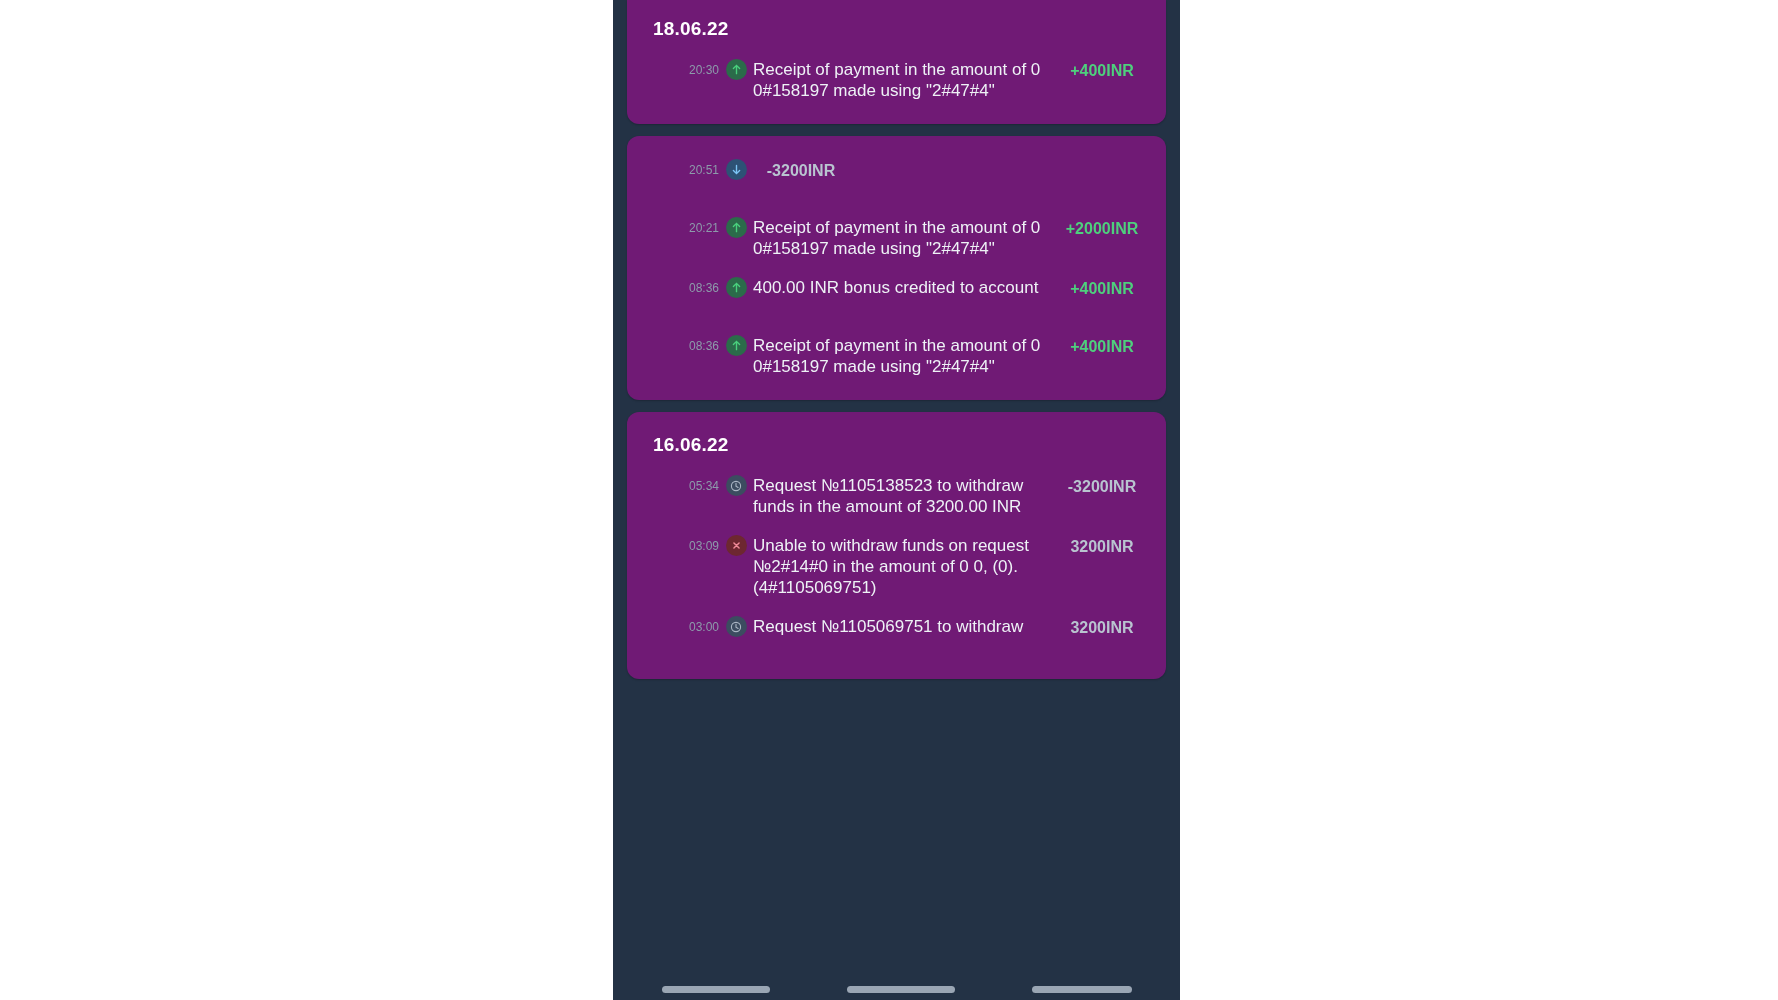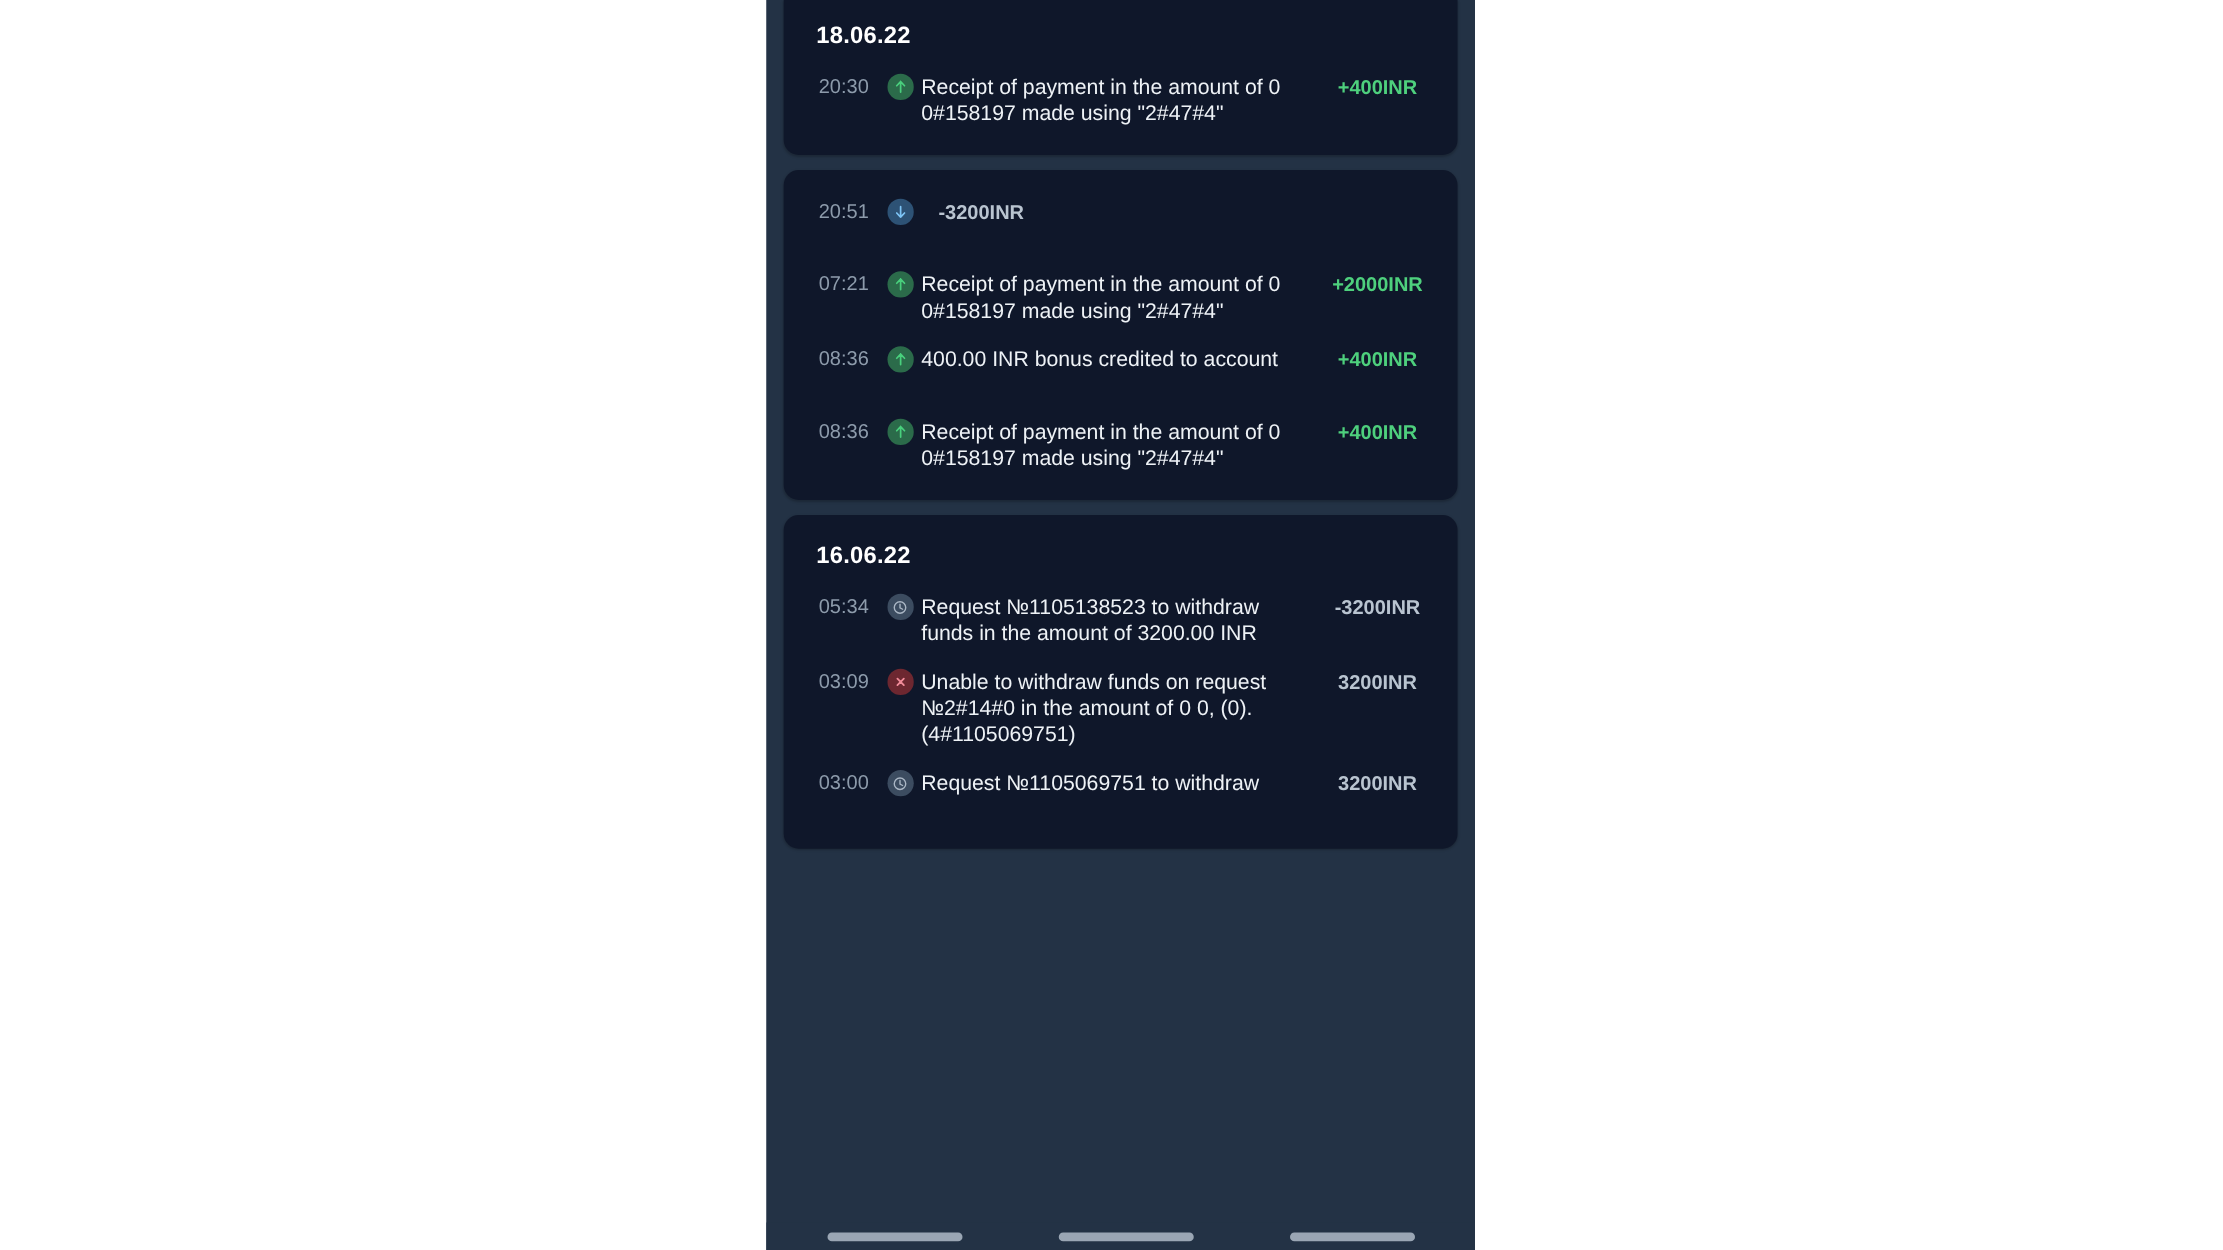--- a/index.html
+++ b/index.html
@@ -16,21 +16,21 @@
     left:613px; top:0; width:567px; height:1000px;
     background:#233245;
     overflow:hidden;
   }
   #scroll{
     position:absolute; left:0; top:0; width:567px; height:1000px;
   }
   .day-card{
     position:relative;
     margin:0 14px 12px 14px;
-    background:#0f172a;
+    background:#701a75;
     border-radius:12px;
     padding:14px 0 14px 0;
     box-shadow:0 1px 2px rgba(0,0,0,.22);
   }
   .day-card.first{ border-radius:0 0 12px 12px; margin-top:0; padding-top:10px;}
   .day-label{
     color:#ffffff;
     font-size:19px;
     font-weight:bold;
     padding:8px 0 10px 26px;
@@ -38,25 +38,26 @@
   }
   .row{
     display:flex;
     align-items:flex-start;
     padding:9px 16px 9px 20px;
     min-height:40px;
   }
   .row .time{
     flex:0 0 56px;
     color:#8d9bab;
-    font-size:16px;
+    font-size:12px;
     line-height:20px;
     padding-top:1px;
-    text-align:center;
+    text-align:right;
     white-space:nowrap;
+    margin-left:16px;
   }
   .row .ico{
     flex:0 0 34px;
     display:flex;
     justify-content:center;
     padding-top:0px;
   }
   .badge{
     width:21px;height:21px;border-radius:50%;
     display:flex;align-items:center;justify-content:center;
@@ -133,21 +134,21 @@
           <div class="ico">
             <div class="badge down">
               <svg width="11" height="11" viewBox="0 0 12 12">
                 <path d="M6 10.5 L6 1.5 M6 10.5 L2.6 7 M6 10.5 L9.4 7" stroke="#7dc4f5" stroke-width="1.5" fill="none" stroke-linecap="round" stroke-linejoin="round"></path>
               </svg>
             </div>
           </div>
           <div class="amt neg">-3200INR</div>
         </div>
         <div class="row">
-          <div class="time">07:21</div>
+          <div class="time">20:21</div>
           <div class="ico">
             <div class="badge up">
               <svg width="11" height="11" viewBox="0 0 12 12">
                 <path d="M6 1.5 L6 10.5 M6 1.5 L2.6 5 M6 1.5 L9.4 5" stroke="#49d07d" stroke-width="1.5" fill="none" stroke-linecap="round" stroke-linejoin="round"></path>
               </svg>
             </div>
           </div>
           <div class="desc">Receipt of payment in the amount of 0 0#158197 made using "2#47#4"</div>
           <div class="amt pos">+2000INR</div>
         </div>

